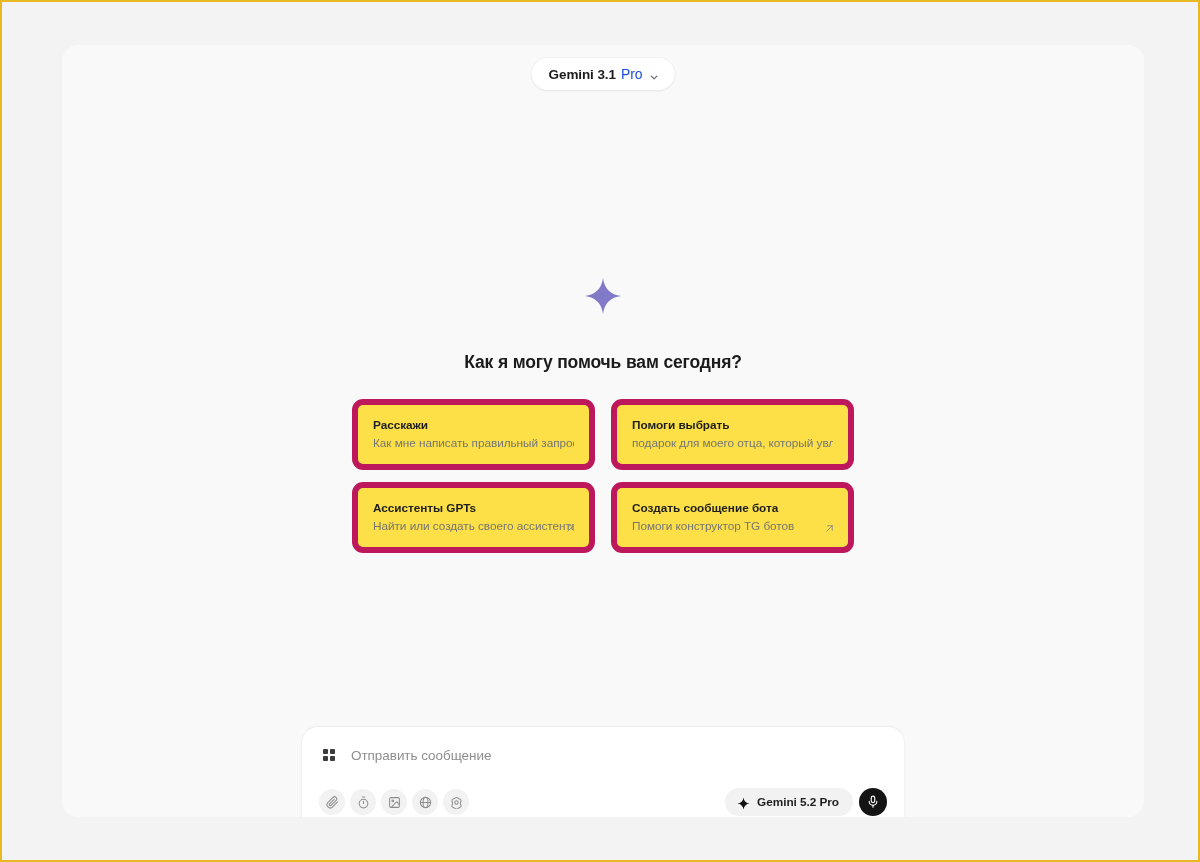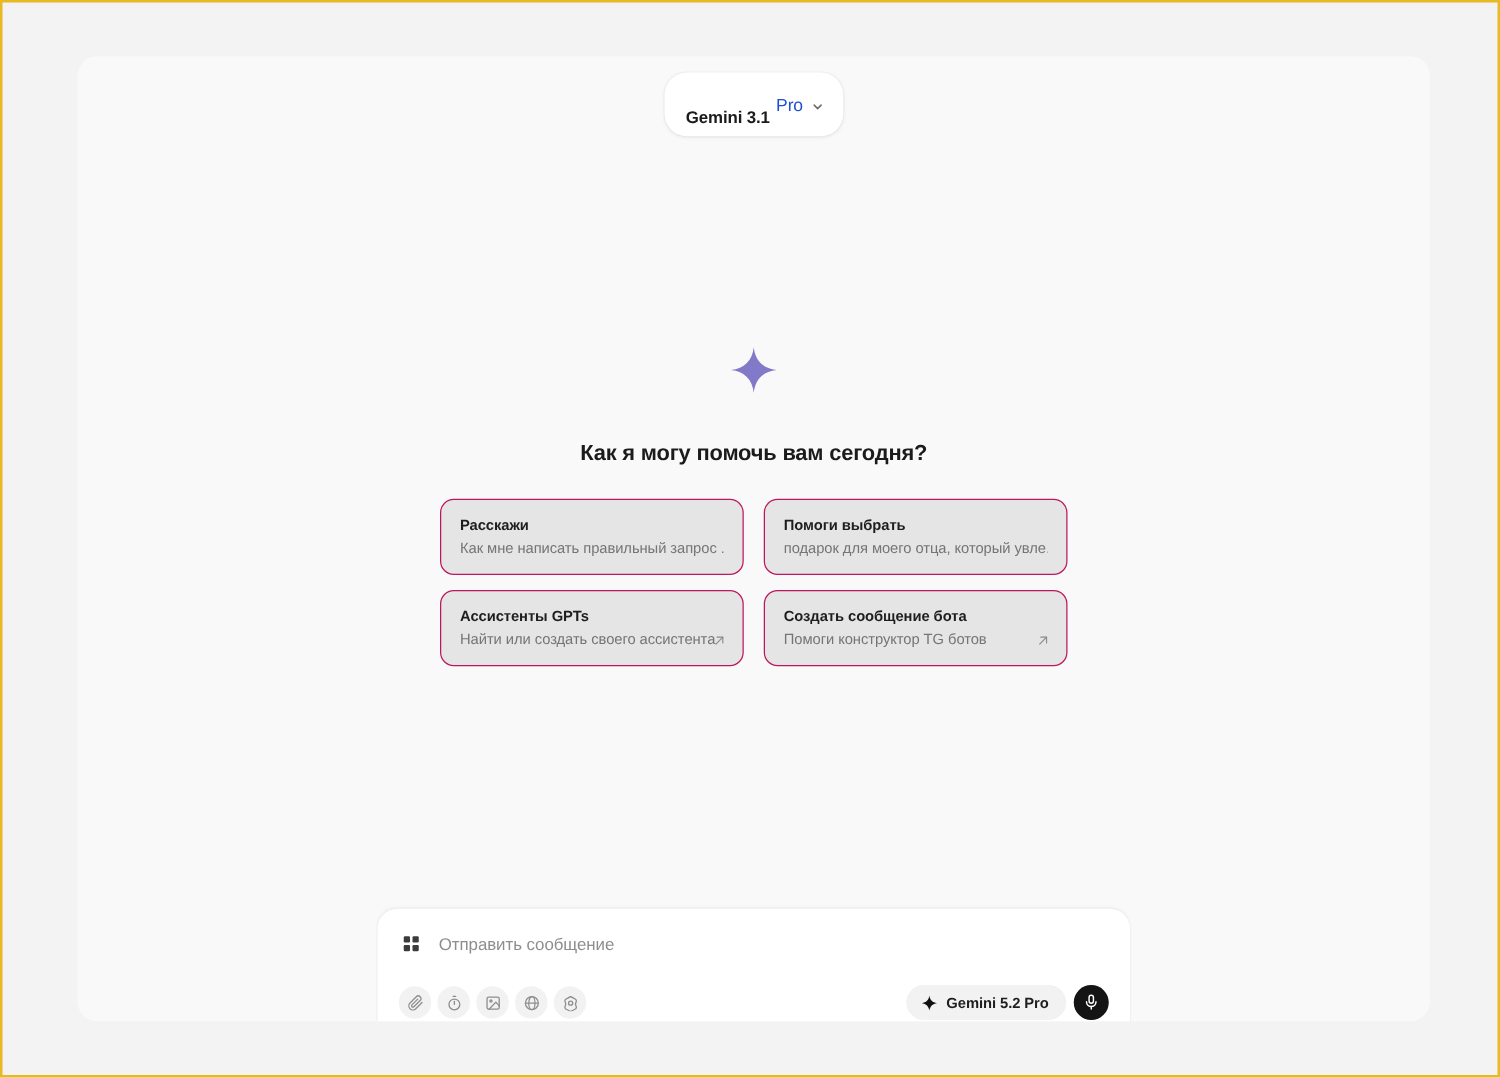--- a/index.html
+++ b/index.html
@@ -43,21 +43,20 @@
     padding: 8px 15px 8px 17px;
     box-shadow: 0 1px 3px rgba(0,0,0,0.06), 0 0 0 1px rgba(0,0,0,0.025);
     cursor: pointer;
     white-space: nowrap;
   }
   .model-pill .m-name {
     font-size: 13.5px;
     font-weight: 700;
     color: #1b1b1b;
     letter-spacing: -0.1px;
-    margin-top: 20px;
   }
   .model-pill .m-tier {
     font-size: 14px;
     font-weight: 400;
     color: #1d4ed8;
     letter-spacing: -0.1px;
   }
   .chev {
     width: 11px;
     height: 11px;
@@ -91,22 +90,22 @@
     left: 50%;
     transform: translateX(-50%);
     top: 354px;
     width: 502px;
     display: grid;
     grid-template-columns: 243px 243px;
     gap: 12px 16px;
   }
   .card {
     position: relative;
-    background: #e5e5e5;
-    border: 1px solid #be185d;
+    background: #fde047;
+    border: 6px solid #be185d;
     border-radius: 11px;
     padding: 13px 15px 14px 15px;
     min-height: 55px;
     cursor: pointer;
   }
   .card-title {
     font-size: 11.8px;
     font-weight: 700;
     color: #1e1e1e;
     letter-spacing: -0.05px;

